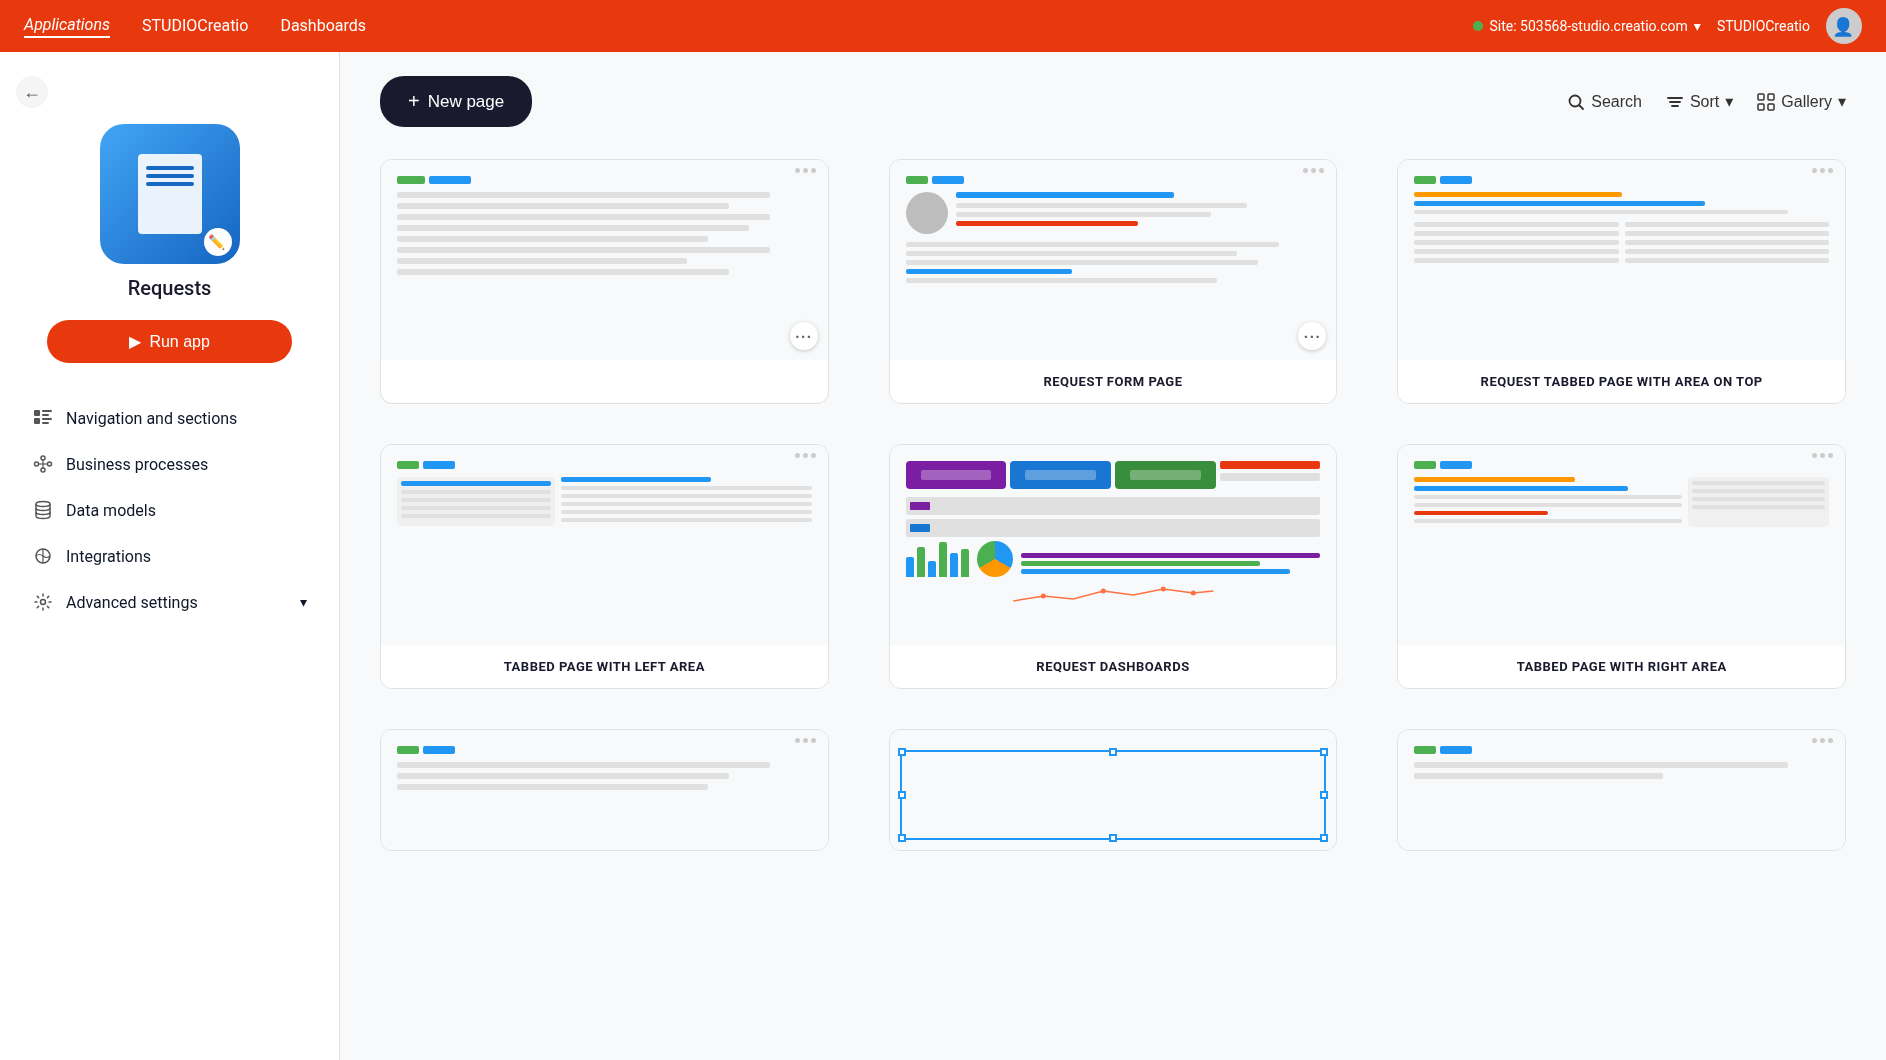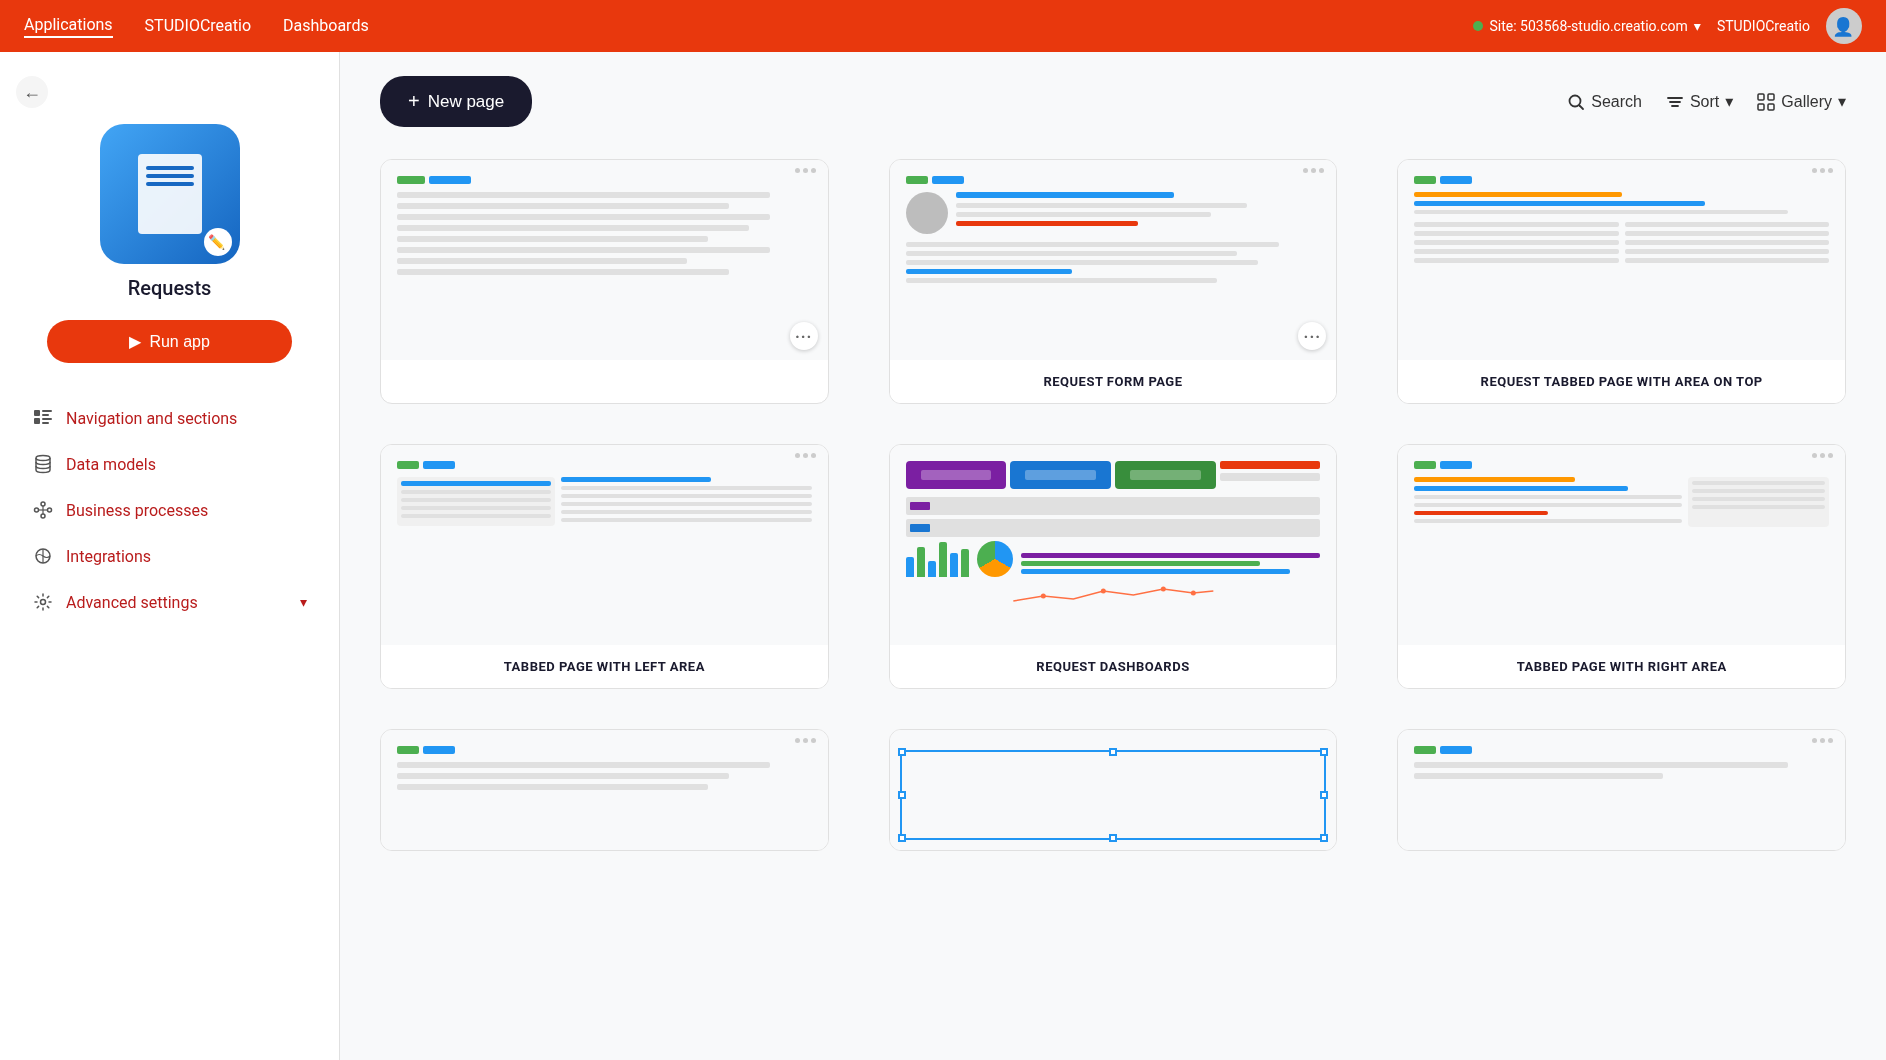--- a/index.html
+++ b/index.html
@@ -15,20 +15,21 @@
       gap: 32px;
     }
     .top-nav-item {
       color: white;
       font-size: 16px;
       cursor: pointer;
       padding-bottom: 2px;
     }
     .top-nav-item.active {
       border-bottom: 2px solid white;
+      font-style: italic;
     }
     .top-nav-right {
       margin-left: auto;
       display: flex;
       align-items: center;
       gap: 16px;
       color: white;
       font-size: 14px;
     }
     .site-indicator {
@@ -154,21 +155,21 @@
     .sidebar-nav {
       width: 100%;
     }
     .sidebar-nav-item {
       display: flex;
       align-items: center;
       gap: 12px;
       padding: 12px 16px;
       border-radius: 8px;
       cursor: pointer;
-      color: #b91c1c;
+      color: #0f172a;
       font-size: 16px;
       position: relative;
     }
     .sidebar-nav-item.active {
       background: #fff3f0;
       color: #e8380d;
       border-left: 3px solid #e8380d;
       margin-left: -3px;
     }
     .sidebar-nav-item .nav-icon {
@@ -429,42 +430,42 @@
             <rect x="9" y="6" width="7" height="2" rx="1"></rect>
             <rect x="9" y="10" width="10" height="2" rx="1"></rect>
             <rect x="9" y="14" width="7" height="2" rx="1"></rect>
           </svg>
         </span>
         <span>Navigation and sections</span>
       </div>
 
       <div class="sidebar-nav-item">
         <span class="nav-icon">
-          <svg width="20" height="20" viewBox="0 0 20 20" fill="#555">
-            <ellipse cx="10" cy="4" rx="7" ry="2.5" stroke="#555" stroke-width="1.5" fill="none"></ellipse>
-            <path d="M3 4v4c0 1.4 3.1 2.5 7 2.5s7-1.1 7-2.5V4" stroke="#555" stroke-width="1.5" fill="none"></path>
-            <path d="M3 8v4c0 1.4 3.1 2.5 7 2.5s7-1.1 7-2.5V8" stroke="#555" stroke-width="1.5" fill="none"></path>
-            <path d="M3 12v4c0 1.4 3.1 2.5 7 2.5s7-1.1 7-2.5v-4" stroke="#555" stroke-width="1.5" fill="none"></path>
-          </svg>
-        </span>
-        <span>Data models</span>
-      </div>
-
-      <div class="sidebar-nav-item">
-        <span class="nav-icon">
           <svg width="20" height="20" viewBox="0 0 20 20" fill="none">
             <circle cx="3.5" cy="10" r="2" stroke="#555" stroke-width="1.5"></circle>
             <circle cx="10" cy="4" r="2" stroke="#555" stroke-width="1.5"></circle>
             <circle cx="16.5" cy="10" r="2" stroke="#555" stroke-width="1.5"></circle>
             <circle cx="10" cy="16" r="2" stroke="#555" stroke-width="1.5"></circle>
             <line x1="5.5" y1="10" x2="14.5" y2="10" stroke="#555" stroke-width="1.2"></line>
             <line x1="10" y1="6" x2="10" y2="14" stroke="#555" stroke-width="1.2"></line>
           </svg>
         </span>
         <span>Business processes</span>
+      </div>
+
+      <div class="sidebar-nav-item">
+        <span class="nav-icon">
+          <svg width="20" height="20" viewBox="0 0 20 20" fill="#555">
+            <ellipse cx="10" cy="4" rx="7" ry="2.5" stroke="#555" stroke-width="1.5" fill="none"></ellipse>
+            <path d="M3 4v4c0 1.4 3.1 2.5 7 2.5s7-1.1 7-2.5V4" stroke="#555" stroke-width="1.5" fill="none"></path>
+            <path d="M3 8v4c0 1.4 3.1 2.5 7 2.5s7-1.1 7-2.5V8" stroke="#555" stroke-width="1.5" fill="none"></path>
+            <path d="M3 12v4c0 1.4 3.1 2.5 7 2.5s7-1.1 7-2.5v-4" stroke="#555" stroke-width="1.5" fill="none"></path>
+          </svg>
+        </span>
+        <span>Data models</span>
       </div>
 
       <div class="sidebar-nav-item">
         <span class="nav-icon">
           <svg width="20" height="20" viewBox="0 0 20 20" fill="none">
             <circle cx="10" cy="10" r="7" stroke="#555" stroke-width="1.5"></circle>
             <path d="M3 10 Q6 7 10 10 Q14 13 17 10" stroke="#555" stroke-width="1.2" fill="none"></path>
             <line x1="10" y1="3" x2="10" y2="17" stroke="#555" stroke-width="1.2"></line>
           </svg>
         </span>

